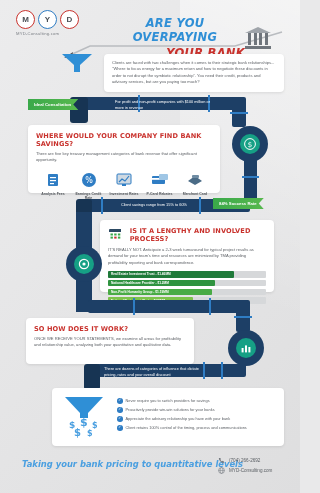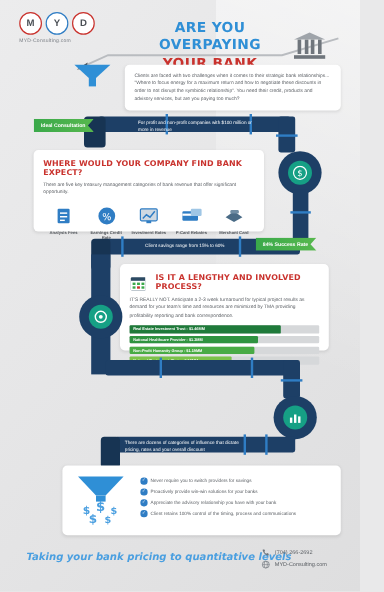--- a/index.html
+++ b/index.html
@@ -15,25 +15,25 @@
 
   
   .logo{position:absolute;left:16px;top:10px;width:80px;}
   .logo-circles{display:flex;gap:3px;align-items:center;}
   .lc{width:17px;height:17px;border-radius:50%;border:1.6px solid #c9322d;
       display:flex;align-items:center;justify-content:center;
       font-size:8px;font-weight:bold;color:#4a4f55;background:#fff;}
   .lc.blue{border-color:#2f7dc4;}
   .logo-sub{font-size:4.2px;color:#7b7f85;margin-top:2px;letter-spacing:.2px;}
 
-  .headline{position:absolute;left:105px;top:16px;width:140px;text-align:center;}
+  .headline{position:absolute;left:105px;top:16px;width:140px;text-align:center;font-style:italic;}
   .headline .l1{font-size:11.5px;font-weight:bold;color:#2f8fd6;letter-spacing:.3px;
                 font-family:"DejaVu Sans",sans-serif;}
   .headline .l2{font-size:11.5px;font-weight:bold;color:#c9322d;letter-spacing:.3px;margin-top:2px;
-                font-family:"DejaVu Sans",sans-serif;}
+                font-family:"DejaVu Sans",sans-serif;text-align:right;}
 
   .bank-ico{position:absolute;left:245px;top:27px;width:26px;height:22px;}
   .bank-roof{width:0;height:0;border-left:13px solid transparent;border-right:13px solid transparent;
              border-bottom:6px solid #9fa4aa;}
   .bank-cols{display:flex;justify-content:space-around;padding:0 2px;}
   .bank-cols i{display:block;width:2.6px;height:12px;background:#6f757c;}
   .bank-base{height:2.5px;background:#6f757c;margin-top:1px;}
 
   .arrowline{position:absolute;left:60px;top:30px;width:230px;height:30px;}
 
@@ -153,21 +153,21 @@
   <div class="flange" style="left:208px;top:95px;width:2.4px;height:17px;"></div>
   <div class="flange" style="left:230px;top:112px;width:18px;height:2.4px;"></div>
 
   <div class="greenbadge" style="left:28px;top:99px;">
     <span>Ideal Consultation</span>
   </div>
 
   <div class="bluelabel" style="left:115px;top:99px;width:95px;">For profit and non-profit companies with $100 million or more in revenue</div>
 
   <div class="card" id="savings-card">
-    <div class="card-title">WHERE WOULD YOUR COMPANY FIND BANK EXPECT?</div>
+    <div class="card-title">WHERE WOULD YOUR COMPANY FIND BANK SAVINGS?</div>
     <div class="body-txt" style="margin-top:3px;">There are five key treasury management categories of bank revenue that offer significant opportunity.</div>
     <div class="cats">
       <div class="cat">
         <div class="ic">
           <svg width="18" height="16">
               <rect x="4" y="2" width="10" height="12" rx="1" fill="#2f7dc4"></rect>
               <rect x="6" y="5" width="6" height="1.2" fill="#fff"></rect>
               <rect x="6" y="8" width="6" height="1.2" fill="#fff"></rect>
               <rect x="6" y="11" width="4" height="1.2" fill="#fff"></rect>
             </svg>
@@ -230,21 +230,21 @@
   <div class="pipe pipe-d" style="left:76px;top:199px;width:16px;height:26px;border-radius:3px;"></div>
   <div class="flange" style="left:101px;top:197px;width:2.4px;height:17px;"></div>
   <div class="flange" style="left:199px;top:197px;width:2.4px;height:17px;"></div>
 
   <div class="bluelabel" style="left:109px;top:202px;width:90px;text-align:center;">Client savings range from 15% to 60%</div>
   <div class="greenbadge" style="left:213px;top:198px;">
     <span>84% Success Rate</span>
   </div>
 
   <div class="card" id="process-card">
-    <div style="display:flex;align-items:flex-end;gap:9px;">
+    <div style="display:flex;align-items:flex-start;gap:9px;">
       <svg width="15" height="14">
         <rect x="1" y="2" width="13" height="11" rx="1" fill="#2c4a63"></rect>
         <rect x="1" y="5" width="13" height="8" fill="#fff"></rect>
         <rect x="2.5" y="6.5" width="2.4" height="2" fill="#3aa94a"></rect>
         <rect x="6.2" y="6.5" width="2.4" height="2" fill="#3aa94a"></rect>
         <rect x="9.9" y="6.5" width="2.4" height="2" fill="#3aa94a"></rect>
         <rect x="2.5" y="9.6" width="2.4" height="2" fill="#3aa94a"></rect>
         <rect x="6.2" y="9.6" width="2.4" height="2" fill="#c9322d"></rect>
         <rect x="9.9" y="9.6" width="2.4" height="2" fill="#3aa94a"></rect>
       </svg>
@@ -277,20 +277,24 @@
         </svg>
     </div>
   </div>
 
   <div class="pipe" style="left:88px;top:300px;width:160px;height:13px;border-radius:2px;"></div>
   <div class="pipe" style="left:236px;top:300px;width:14px;height:32px;border-radius:2px;"></div>
   <div class="flange" style="left:133px;top:298px;width:2.4px;height:17px;"></div>
   <div class="flange" style="left:209px;top:298px;width:2.4px;height:17px;"></div>
   <div class="flange" style="left:234px;top:316px;width:18px;height:2.4px;"></div>
 
+  <div class="card" id="works-card">
+    <div class="card-title">SO HOW DOES IT WORK?</div>
+    <div class="body-txt" style="margin-top:3px;">ONCE WE RECEIVE YOUR STATEMENTS, we examine all areas for profitability and relationship value, analyzing both your quantitative and qualitative data.</div>
+  </div>
 
   <div class="node" style="left:228px;top:330px;width:36px;height:36px;">
     <div class="inner" style="width:20px;height:20px;">
       <svg width="12" height="12" viewBox="0 0 12 12">
           <rect x="1.6" y="6" width="2" height="4.4" fill="#fff"></rect>
           <rect x="5" y="3.4" width="2" height="7" fill="#fff"></rect>
           <rect x="8.4" y="5" width="2" height="5.4" fill="#fff"></rect>
         </svg>
     </div>
   </div>

